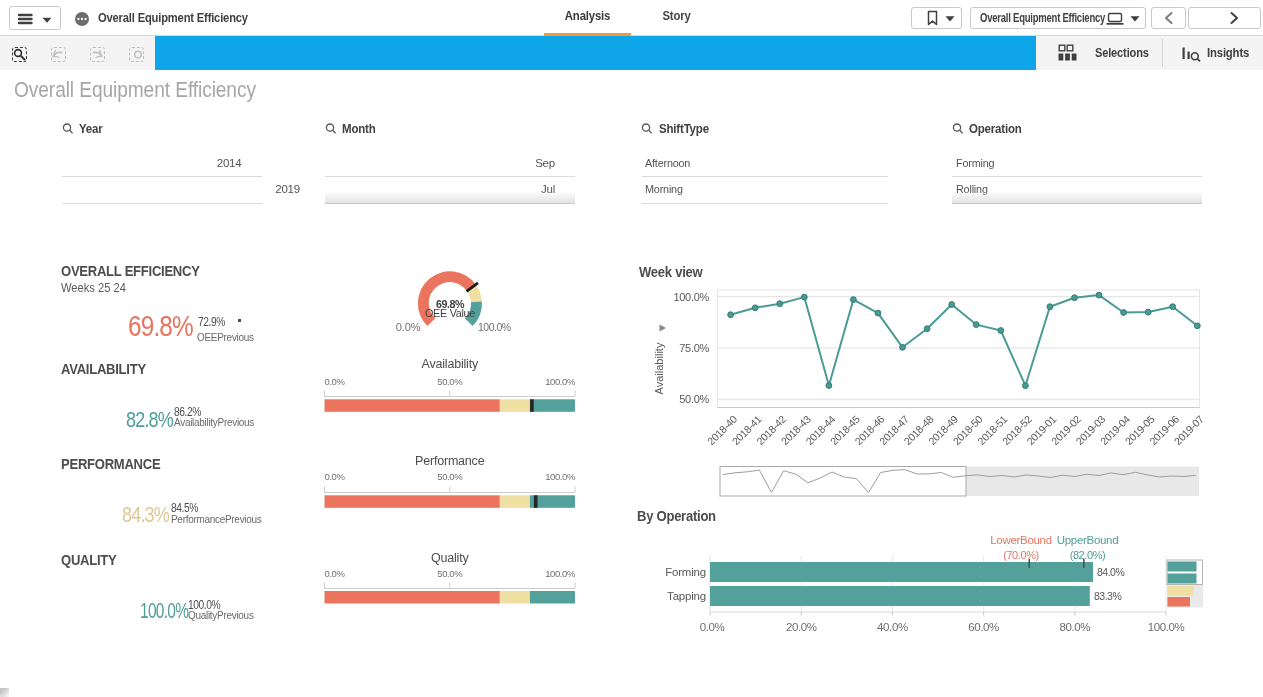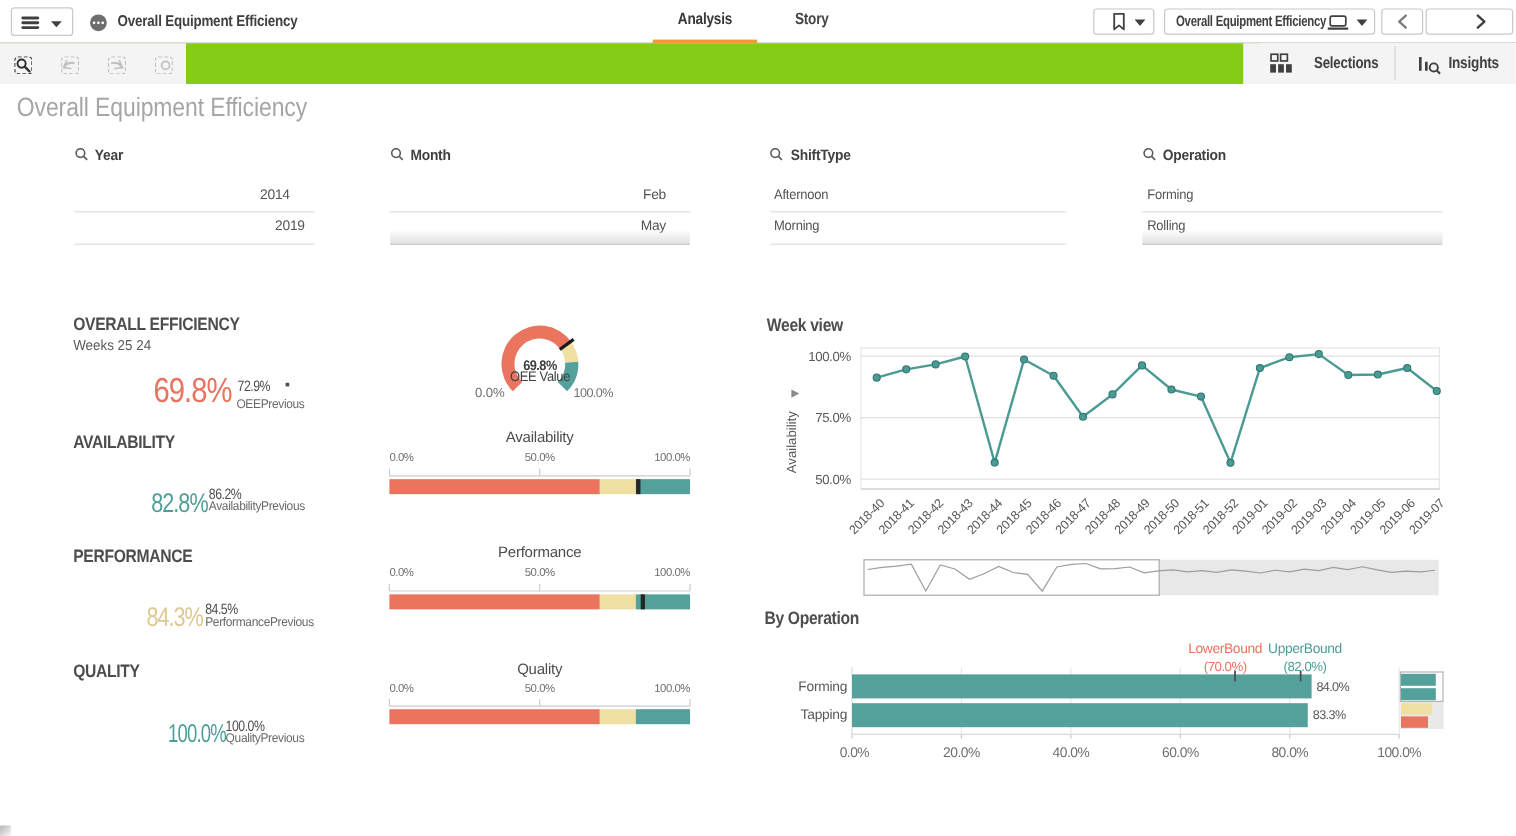--- a/index.html
+++ b/index.html
@@ -40,21 +40,21 @@
 <line x1="1.5" y1="16.8" x2="18.5" y2="16.8" stroke="#404040" stroke-width="1.8"></line>
 <path d="M25.5 9.3 L34.5 9.3 L30 14.6 Z" fill="#404040"></path>
       </svg>
 <div class="btn" style="left:1151px;top:7px;width:35px;height:22px"></div>
 <div class="btn" style="left:1188px;top:7px;width:73px;height:22px"></div>
 <svg class="abs" style="left:1151px;top:7px" width="106" height="22">
 <path d="M20.5 6 L15 11 L20.5 16" fill="none" stroke="#7d7d7d" stroke-width="2" stroke-linecap="round" stroke-linejoin="round"></path>
 <path d="M80.5 6 L86 11 L80.5 16" fill="none" stroke="#404040" stroke-width="2" stroke-linecap="round" stroke-linejoin="round"></path>
       </svg>
 </div>
-<div class="abs" style="left:0;top:36px;width:1051px;height:34px;background:#84cc16">
+<div class="abs" style="left:0;top:36px;width:1051px;height:34px;background:#0ea5e9">
 <div class="abs" style="left:0;top:0;width:155px;height:34px;background:#f4f4f4"></div>
 <div class="abs" style="left:1036px;top:0;width:227px;height:34px;background:#f4f4f4"></div>
 <div class="abs" style="left:1162px;top:3px;width:1px;height:28px;background:#d4d4d4"></div>
 <div class="abs" style="left:11.5px;top:10.5px;width:15px;height:15px;border:1.5px dashed #3c3c3c;border-radius:3px"></div>
 <div class="abs" style="left:50.5px;top:10.5px;width:15px;height:15px;border:1.5px dashed #bdbdbd;border-radius:3px"></div>
 <div class="abs" style="left:89.5px;top:10.5px;width:15px;height:15px;border:1.5px dashed #bdbdbd;border-radius:3px"></div>
 <div class="abs" style="left:128.5px;top:10.5px;width:15px;height:15px;border:1.5px dashed #bdbdbd;border-radius:3px"></div>
 <svg class="abs" style="left:0;top:0" width="160" height="34">
 <g fill="none" stroke="#2e2e2e" stroke-width="1.6">
  <circle cx="18" cy="17" r="3.4"></circle>
@@ -86,30 +86,30 @@
 </div>
 <div class="abs" style="left:0;top:70px;width:1263px;height:627px;background:#fff">
 <div class="abs" style="left:14px;top:7px;font-size:22px;color:#a6a6a6;letter-spacing:-0.1px;transform:scaleX(0.87);transform-origin:left top">Overall Equipment Efficiency</div>
 <svg class="abs" style="left:59.5px;top:51px" width="16" height="16">
 <circle cx="7" cy="6.6" r="3.6" fill="none" stroke="#595959" stroke-width="1.3"></circle>
 <line x1="9.7" y1="9.3" x2="12.6" y2="12.2" stroke="#595959" stroke-width="1.3"></line>
       </svg>
 <div class="abs" style="left:79px;top:51px;font-size:12.5px;font-weight:bold;color:#404040;line-height:16px;letter-spacing:-0.2px;transform:scaleX(0.92);transform-origin:left center">Year</div>
 <div class="abs" style="right:1021.5px;text-align:right;top:86.5px;font-size:11.5px;color:#545454;letter-spacing:-0.2px">2014</div>
 <div class="abs" style="left:62px;top:106.30000000000001px;width:199.5px;height:1px;background:#dcdcdc"></div>
-<div class="abs" style="right:1009px;text-align:left;top:112.80000000000001px;font-size:11.5px;color:#545454;letter-spacing:-0.2px">2019</div>
+<div class="abs" style="right:963px;text-align:left;top:112.80000000000001px;font-size:11.5px;color:#545454;letter-spacing:-0.2px">2019</div>
 <div class="abs" style="left:62px;top:132.6px;width:199.5px;height:1px;background:#dcdcdc"></div>
 <svg class="abs" style="left:322.5px;top:51px" width="16" height="16">
 <circle cx="7" cy="6.6" r="3.6" fill="none" stroke="#595959" stroke-width="1.3"></circle>
 <line x1="9.7" y1="9.3" x2="12.6" y2="12.2" stroke="#595959" stroke-width="1.3"></line>
       </svg>
 <div class="abs" style="left:342px;top:51px;font-size:12.5px;font-weight:bold;color:#404040;line-height:16px;letter-spacing:-0.2px;transform:scaleX(0.92);transform-origin:left center">Month</div>
-<div class="abs" style="right:708px;text-align:right;top:86.5px;font-size:11.5px;color:#545454;letter-spacing:-0.2px">Feb</div>
+<div class="abs" style="right:708px;text-align:right;top:86.5px;font-size:11.5px;color:#545454;letter-spacing:-0.2px">Sep</div>
 <div class="abs" style="left:325px;top:106.30000000000001px;width:250px;height:1px;background:#dcdcdc"></div>
-<div class="abs" style="right:708px;text-align:right;top:112.80000000000001px;font-size:11.5px;color:#545454;letter-spacing:-0.2px">May</div>
+<div class="abs" style="right:708px;text-align:right;top:112.80000000000001px;font-size:11.5px;color:#545454;letter-spacing:-0.2px">Jul</div>
 <div class="abs" style="left:325px;top:132.6px;width:250px;height:1px;background:#dcdcdc"></div>
 <div class="abs" style="left:325px;top:121px;width:250px;height:11.6px;background:linear-gradient(rgba(255,255,255,0),#e2e2e2)"></div>
 <div class="abs" style="left:325px;top:132.6px;width:250px;height:1px;background:#c9c9c9"></div>
 <svg class="abs" style="left:639.0px;top:51px" width="16" height="16">
 <circle cx="7" cy="6.6" r="3.6" fill="none" stroke="#595959" stroke-width="1.3"></circle>
 <line x1="9.7" y1="9.3" x2="12.6" y2="12.2" stroke="#595959" stroke-width="1.3"></line>
       </svg>
 <div class="abs" style="left:658.5px;top:51px;font-size:12.5px;font-weight:bold;color:#404040;line-height:16px;letter-spacing:-0.2px;transform:scaleX(0.92);transform-origin:left center">ShiftType</div>
 <div class="abs" style="left:645.0px;top:86.5px;font-size:11.5px;color:#545454;letter-spacing:-0.2px;transform:scaleX(0.94);transform-origin:left top">Afternoon</div>
 <div class="abs" style="left:641.5px;top:106.30000000000001px;width:246.5px;height:1px;background:#dcdcdc"></div>

